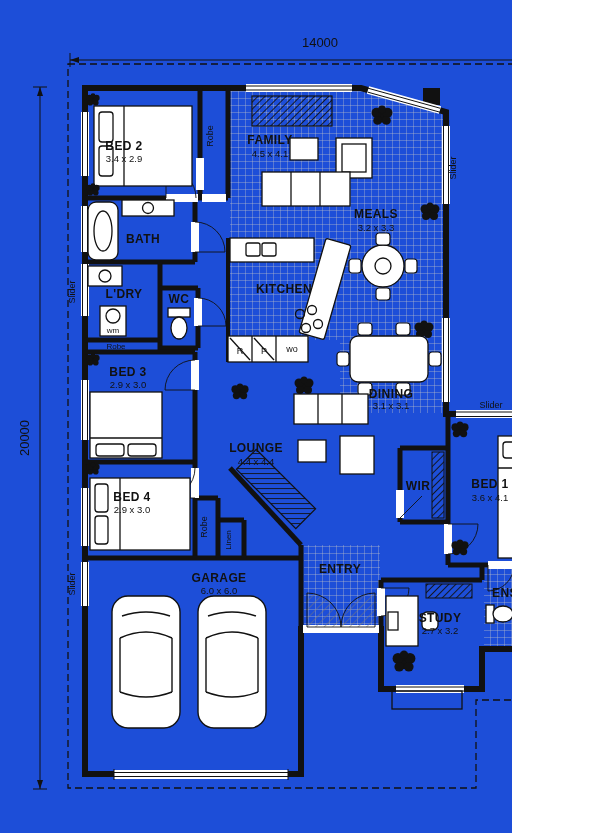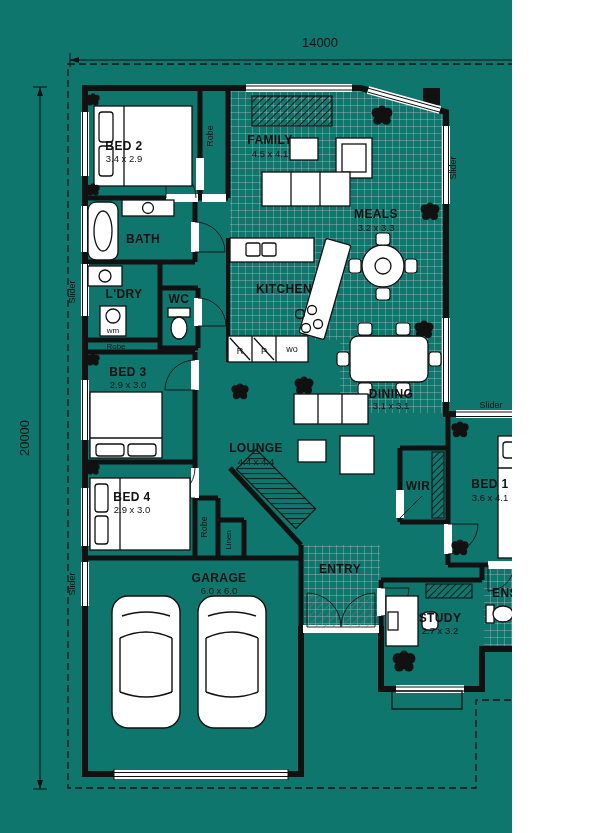--- a/index.html
+++ b/index.html
@@ -1,16 +1,16 @@
 <!DOCTYPE html>
 <html><head>
 <meta charset="utf-8">
 <style>
   html,body{margin:0;padding:0;background:#fff;}
-  .page{position:relative;width:512px;height:833px;background:#0f766e;overflow:hidden;}
+  .page{position:relative;width:512px;height:833px;background:#1d4ed8;overflow:hidden;}
   svg{position:absolute;left:0;top:0;}
   text{fill:#111;font-family:"Liberation Sans",sans-serif;}
   .rm{font-size:12px;font-weight:bold;text-anchor:middle;letter-spacing:.4px;}
   .sz{font-size:9.5px;text-anchor:middle;}
   .sm{font-size:9px;text-anchor:middle;}
   .xs{font-size:8px;text-anchor:middle;}
   .dim{font-size:13px;text-anchor:middle;}
   .w6{stroke:#111;stroke-width:6;fill:none;}
   .w5{stroke:#111;stroke-width:5;fill:none;}
   .w4{stroke:#111;stroke-width:4;fill:none;}

